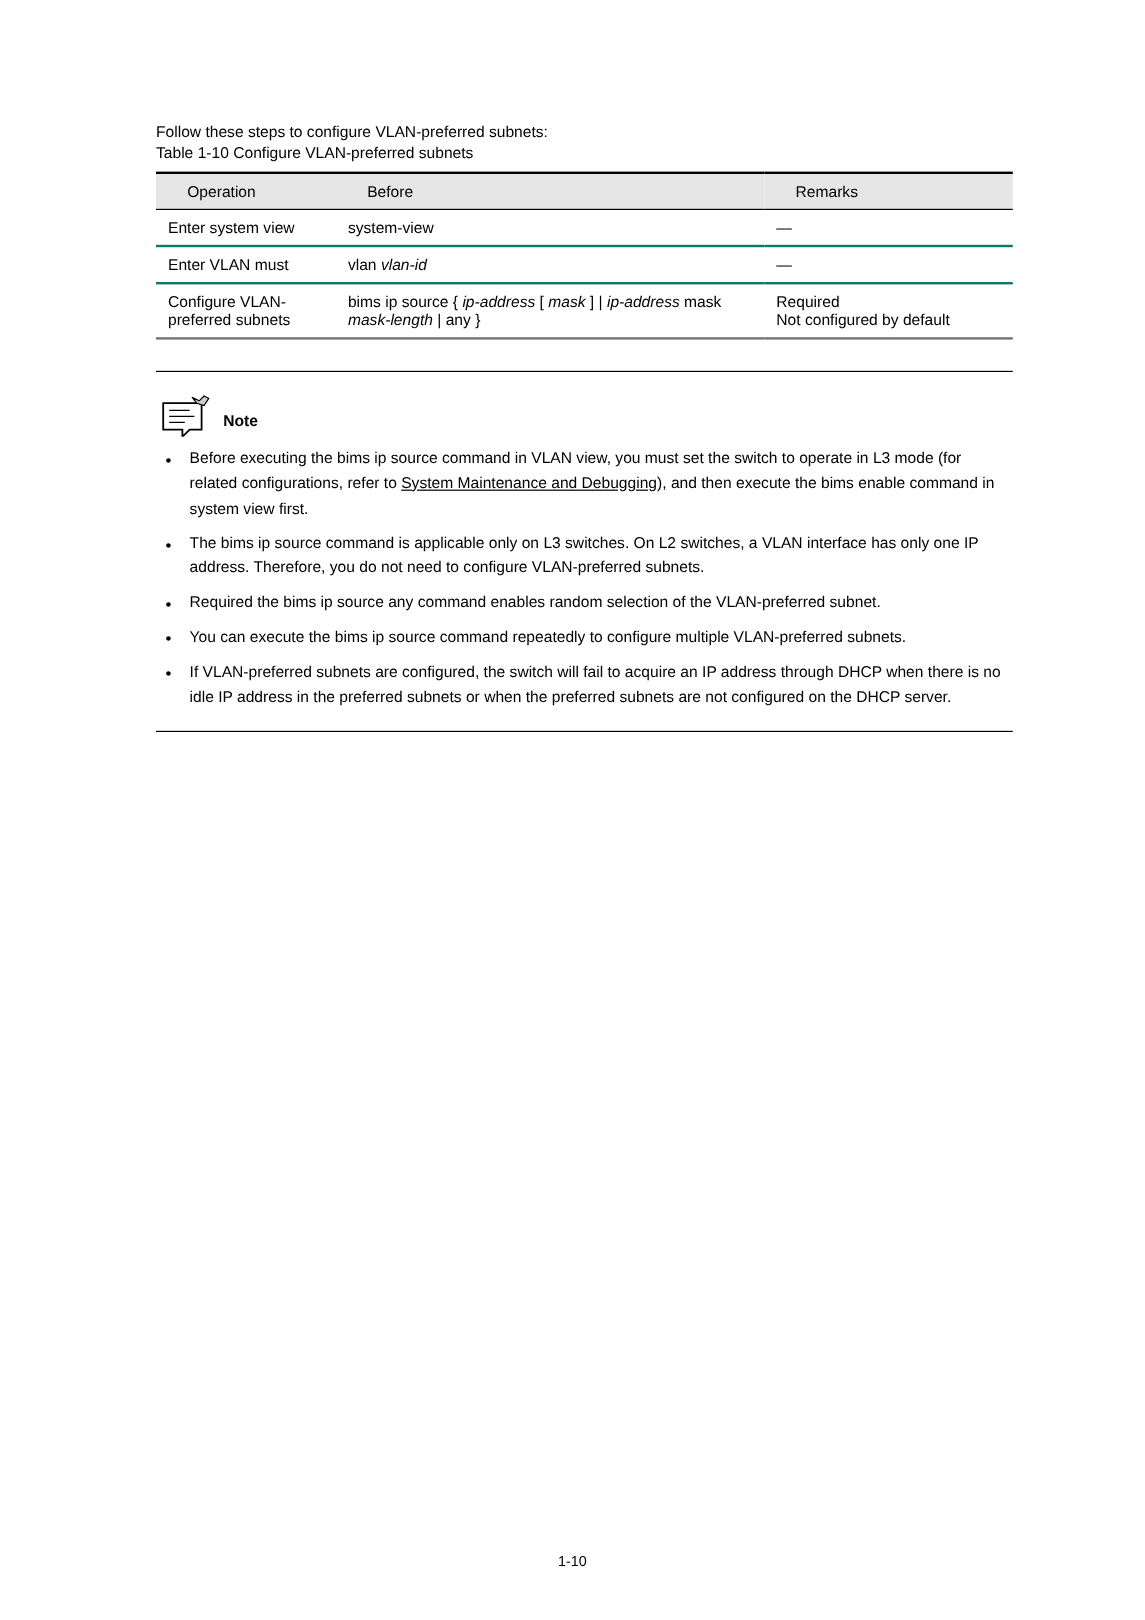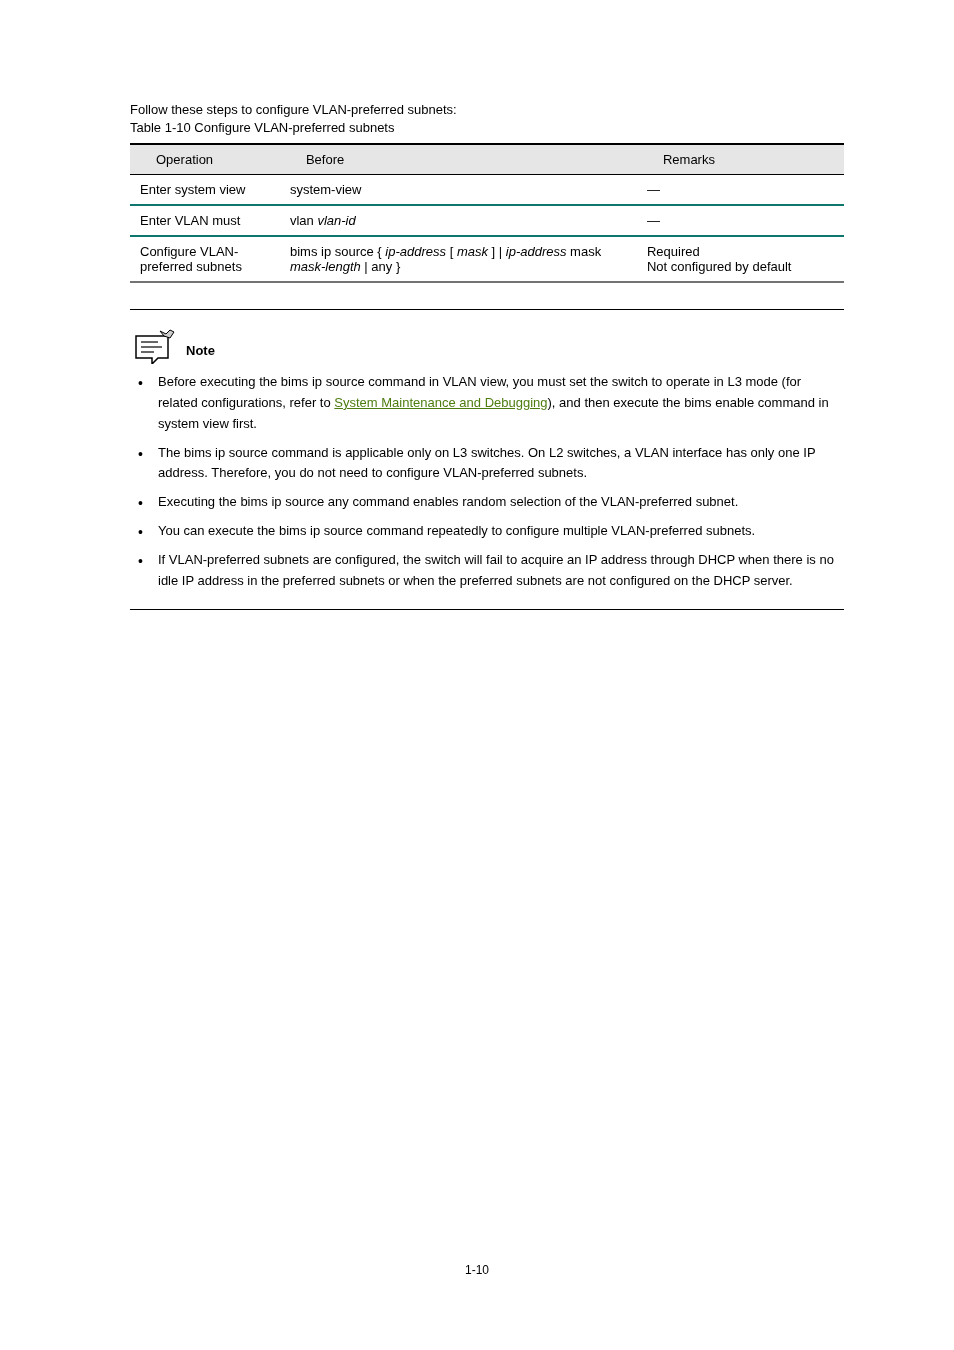--- a/index.html
+++ b/index.html
@@ -20,23 +20,23 @@
   .note-hr-top { border: none; border-top: 1px solid #000; margin-bottom: 18px; }
   .note-hr-bottom { border: none; border-top: 1px solid #000; margin-top: 18px; }
 
   .note-head { display: flex; align-items: flex-end; gap: 8px; margin-bottom: 8px; }
   .note-label { font-size: 13px; font-weight: bold; padding-bottom: 6px; }
 
   ul.notes { list-style: none; padding-left: 6px; font-size: 13px; line-height: 1.6; }
   ul.notes > li { position: relative; padding-left: 22px; margin-bottom: 8px; }
   ul.notes > li::before { content: "•"; position: absolute; left: 2px; top: 0; font-size: 14px; }
 
-  .link { color: #4d7c0f; text-decoration: underline; }
+  .link { color: #000000; text-decoration: underline; }
 
-  .pagenum { position: absolute; bottom: 73px; left: 0; width: 100%; text-align: center; font-size: 12px; }
+  .pagenum { position: absolute; bottom: 42px; left: 0; width: 100%; text-align: center; font-size: 12px; }
 
   .note-icon { width: 48px; height: 36px; }
   .note-icon svg { width: 100%; height: 100%; display: block; }
 </style>
 </head>
 <body>
 
 <div class="page">
 
   <p class="intro">Follow these steps to configure VLAN-preferred subnets:</p>
@@ -91,21 +91,21 @@
   </div>
 
   <ul class="notes">
     <li>
       <span>Before executing the </span><span class="bold">bims ip source</span><span> command in VLAN view, you must set the switch to operate in L3 mode (for related configurations, refer to </span><span class="link">System Maintenance and Debugging</span><span>), and then execute the </span><span class="bold">bims enable</span><span> command in system view first.</span>
     </li>
     <li>
       <span>The </span><span class="bold">bims ip source</span><span> command is applicable only on L3 switches. On L2 switches, a VLAN interface has only one IP address. Therefore, you do not need to configure VLAN-preferred subnets.</span>
     </li>
     <li>
-      <span>Executing the </span><span class="bold">bims ip source any</span><span> command enables random selection of the VLAN-preferred subnet.</span>
+      <span>Required the </span><span class="bold">bims ip source any</span><span> command enables random selection of the VLAN-preferred subnet.</span>
     </li>
     <li>
       <span>You can execute the </span><span class="bold">bims ip source </span><span>command repeatedly to configure multiple VLAN-preferred subnets.</span>
     </li>
     <li>
       <span>If VLAN-preferred subnets are configured, the switch will fail to acquire an IP address through DHCP when there is no idle IP address in the preferred subnets or when the preferred subnets are not configured on the DHCP server.</span>
     </li>
   </ul>
 
   <hr class="note-hr-bottom">

